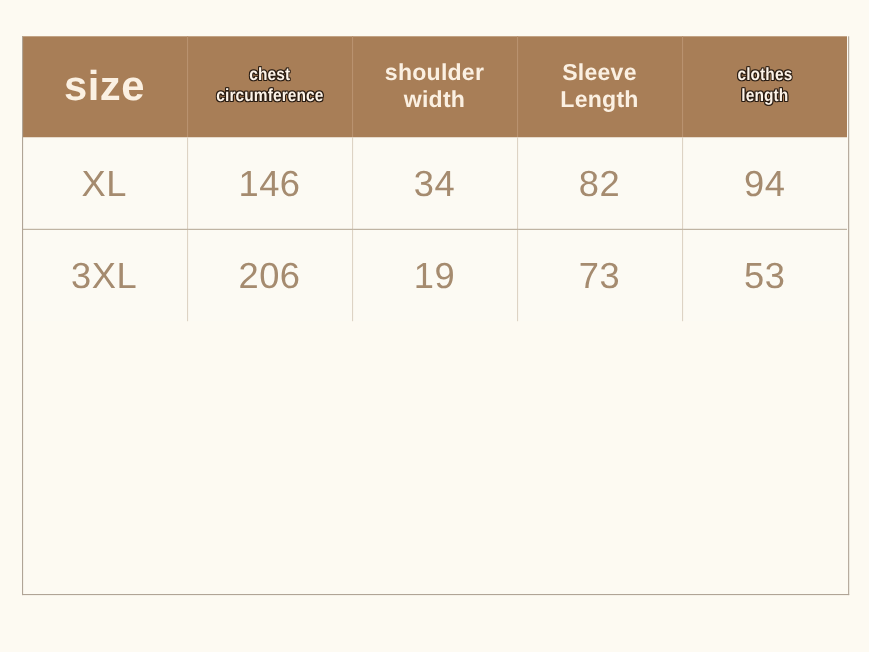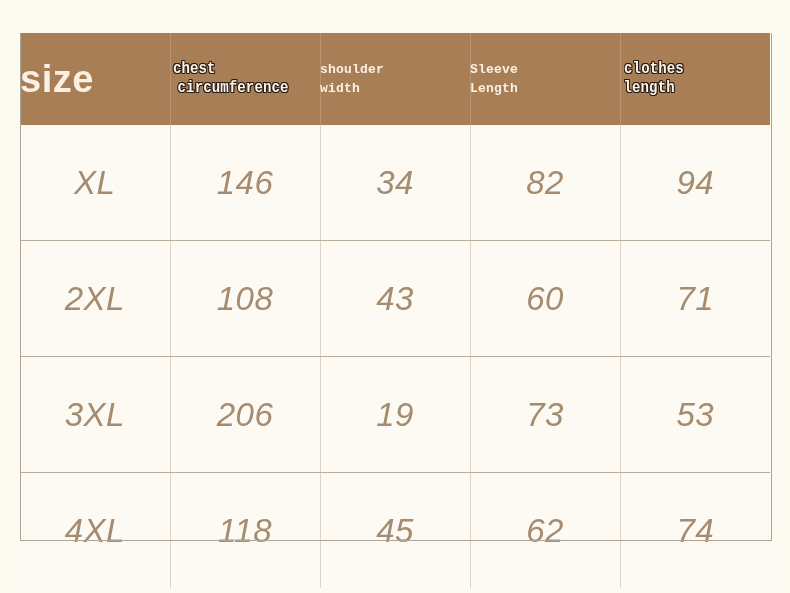--- a/index.html
+++ b/index.html
@@ -36,41 +36,40 @@
 
   
   #size-table thead tr {
     background: #a87e57;
   }
   #size-table thead th {
     height: 92px;
     padding: 0;
     margin: 0;
     border: none;
-    text-align: left;
+    text-align: center;
     vertical-align: middle;
     color: #fbf0e2;
     font-weight: bold;
     line-height: 1.16;
   }
   
   #size-table thead th + th {
     box-shadow: inset 1px 0 0 #b9926f;
-    font-family: Liberation Mono, monospace;
   }
 
   .hdr-size {
     font-size: 38px;
     letter-spacing: 0.5px;
     font-weight: bold;
   }
 
   
   .hdr-plain {
-    font-size: 13px;
+    font-size: 21px;
     font-weight: bold;
     letter-spacing: 0.2px;
   }
 
   
   .hdr-outline {
     font-size: 16px;
     font-weight: bold;
     letter-spacing: 0.1px;
     transform: scaleX(0.88);
@@ -83,31 +82,30 @@
        1px  1px 0 #2a1d13,
        0px -1px 0 #2a1d13,
        0px  1px 0 #2a1d13,
       -1px  0px 0 #2a1d13,
        1px  0px 0 #2a1d13;
   }
 
   
   #size-table tbody td {
     height: 83px;
-    padding: 16px;
+    padding: 0;
     text-align: center;
     vertical-align: middle;
     font-size: 33px;
     font-weight: 400;
     color: #a58b6f;
     background: #fcfaf3;
     border-right: 1px solid #ddd3c4;
     border-bottom: 1px solid #b8ac9b;
     letter-spacing: 0.5px;
-    font-style: italic;
   }
   #size-table tbody td:last-child { border-right: none; }
   #size-table tbody tr:last-child td { border-bottom: none; }
 
   
   #table-frame {
     position: absolute;
     left: 20px;
     top: 33px;
     width: 750px;
@@ -164,43 +162,29 @@
     <tbody>
 
       <tr>
         <td>XL</td>
         <td>146</td>
         <td>34</td>
         <td>82</td>
         <td>94</td>
       </tr>
 
-      <tr>
-        <td>2XL</td>
-        <td>108</td>
-        <td>43</td>
-        <td>60</td>
-        <td>71</td>
-      </tr>
 
       <tr>
         <td>3XL</td>
         <td>206</td>
         <td>19</td>
         <td>73</td>
         <td>53</td>
       </tr>
 
-      <tr>
-        <td>4XL</td>
-        <td>118</td>
-        <td>45</td>
-        <td>62</td>
-        <td>74</td>
-      </tr>
 
 
     </tbody>
   </table>
 
   <div id="table-frame"></div>
 
 </div>
 
 </body></html>

